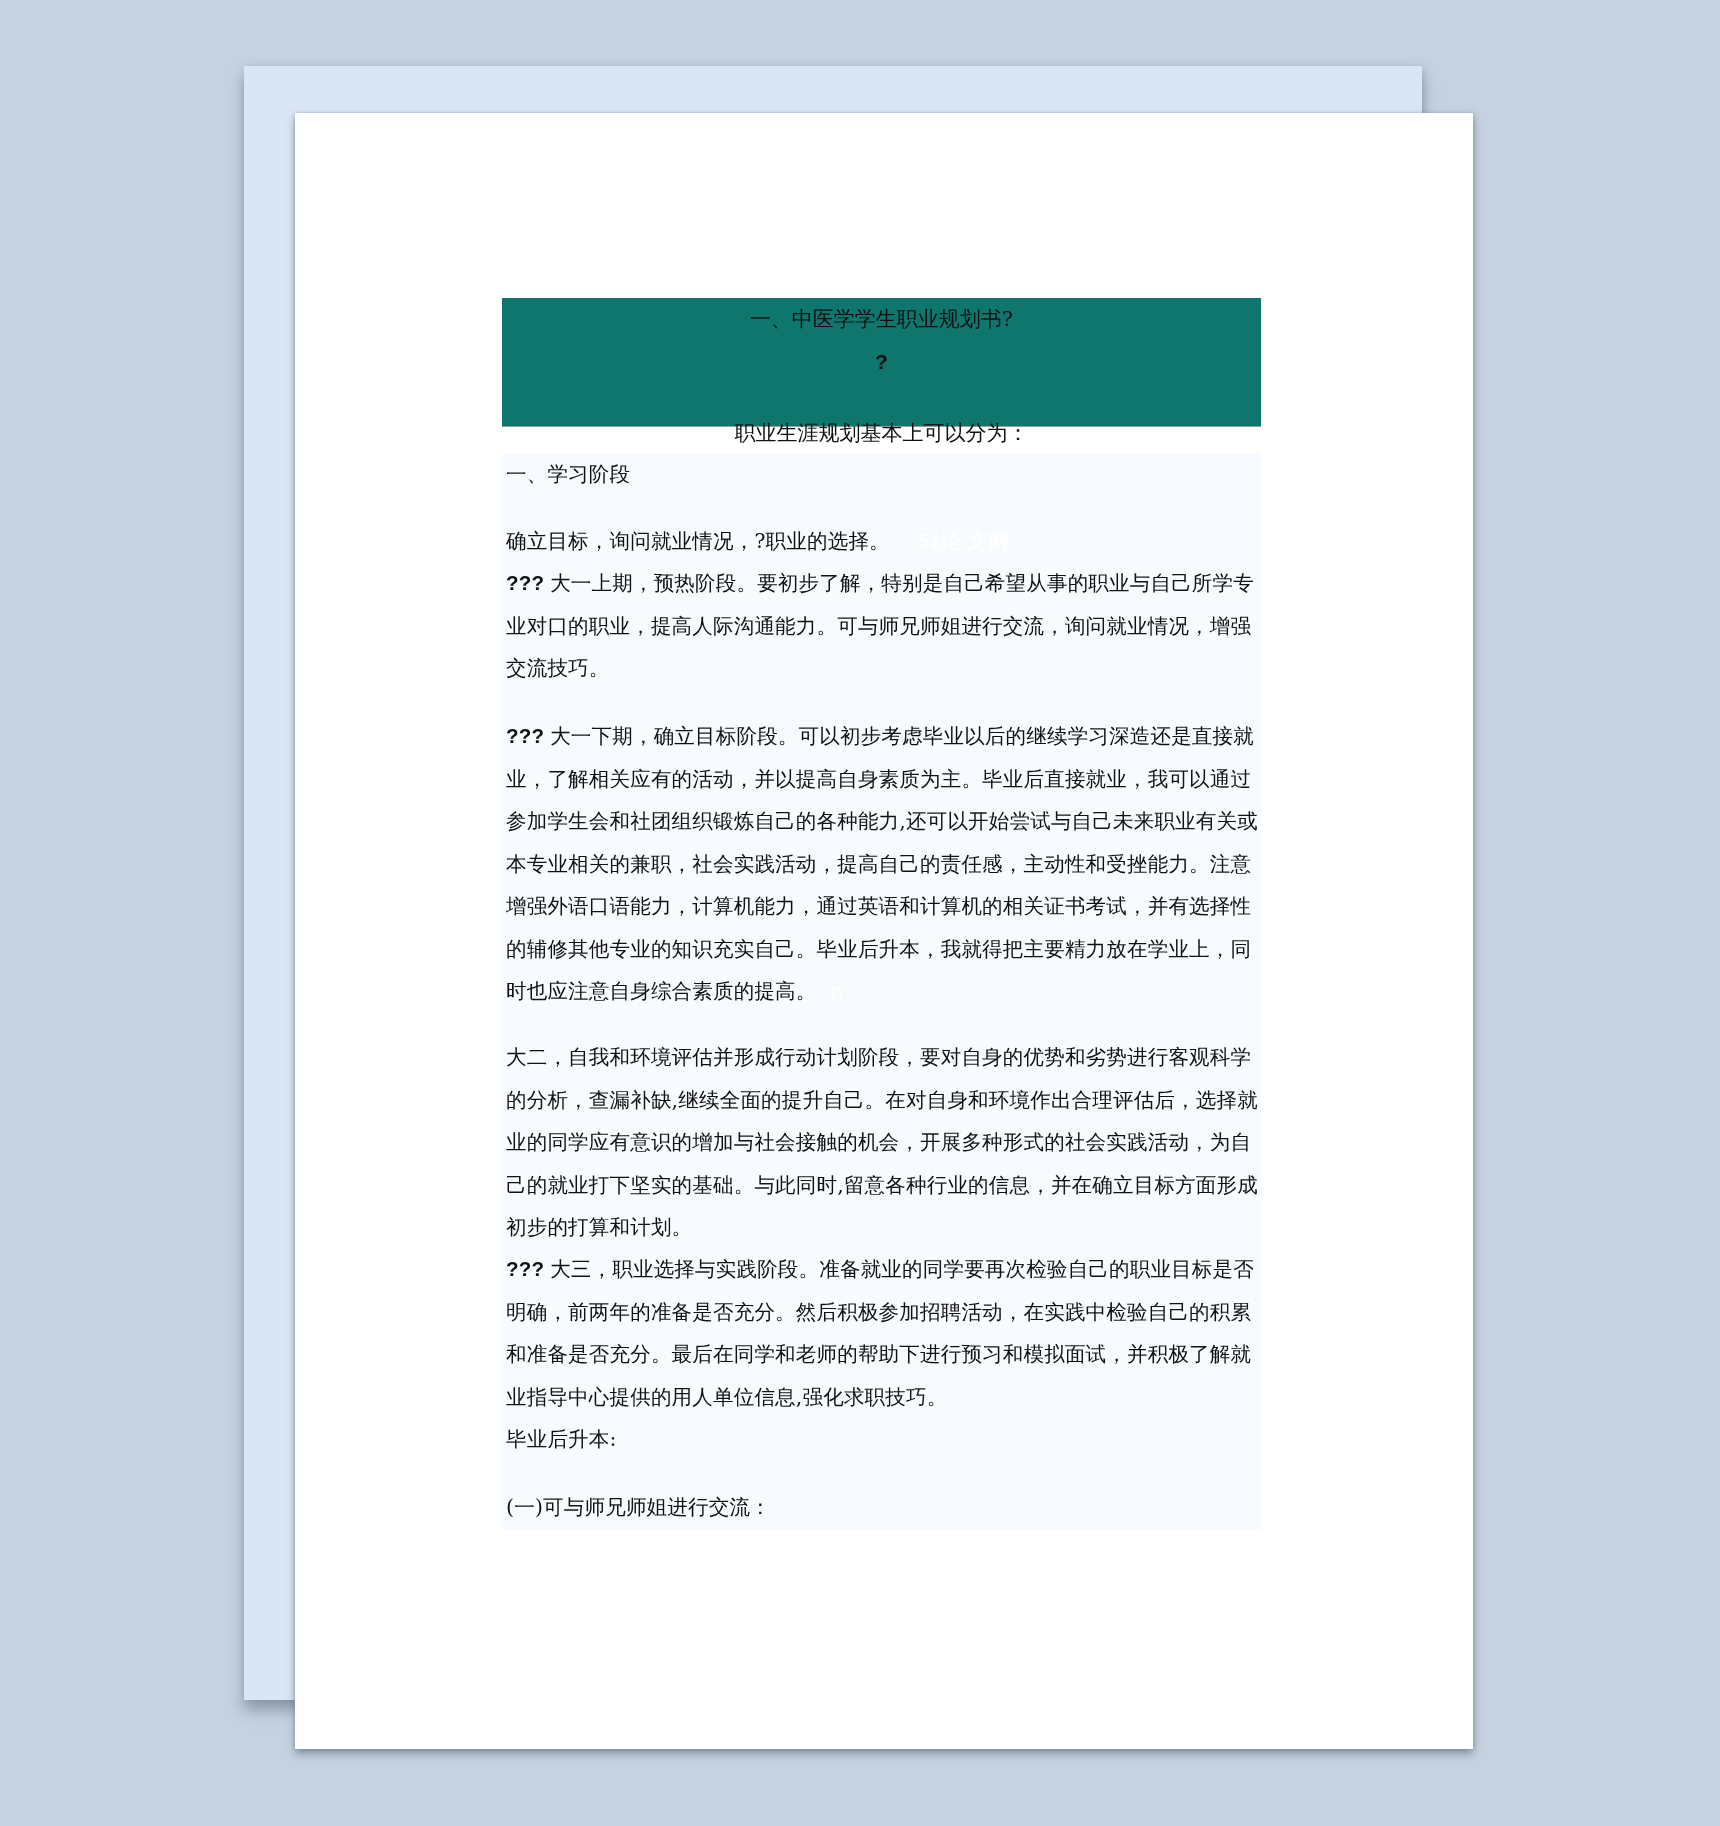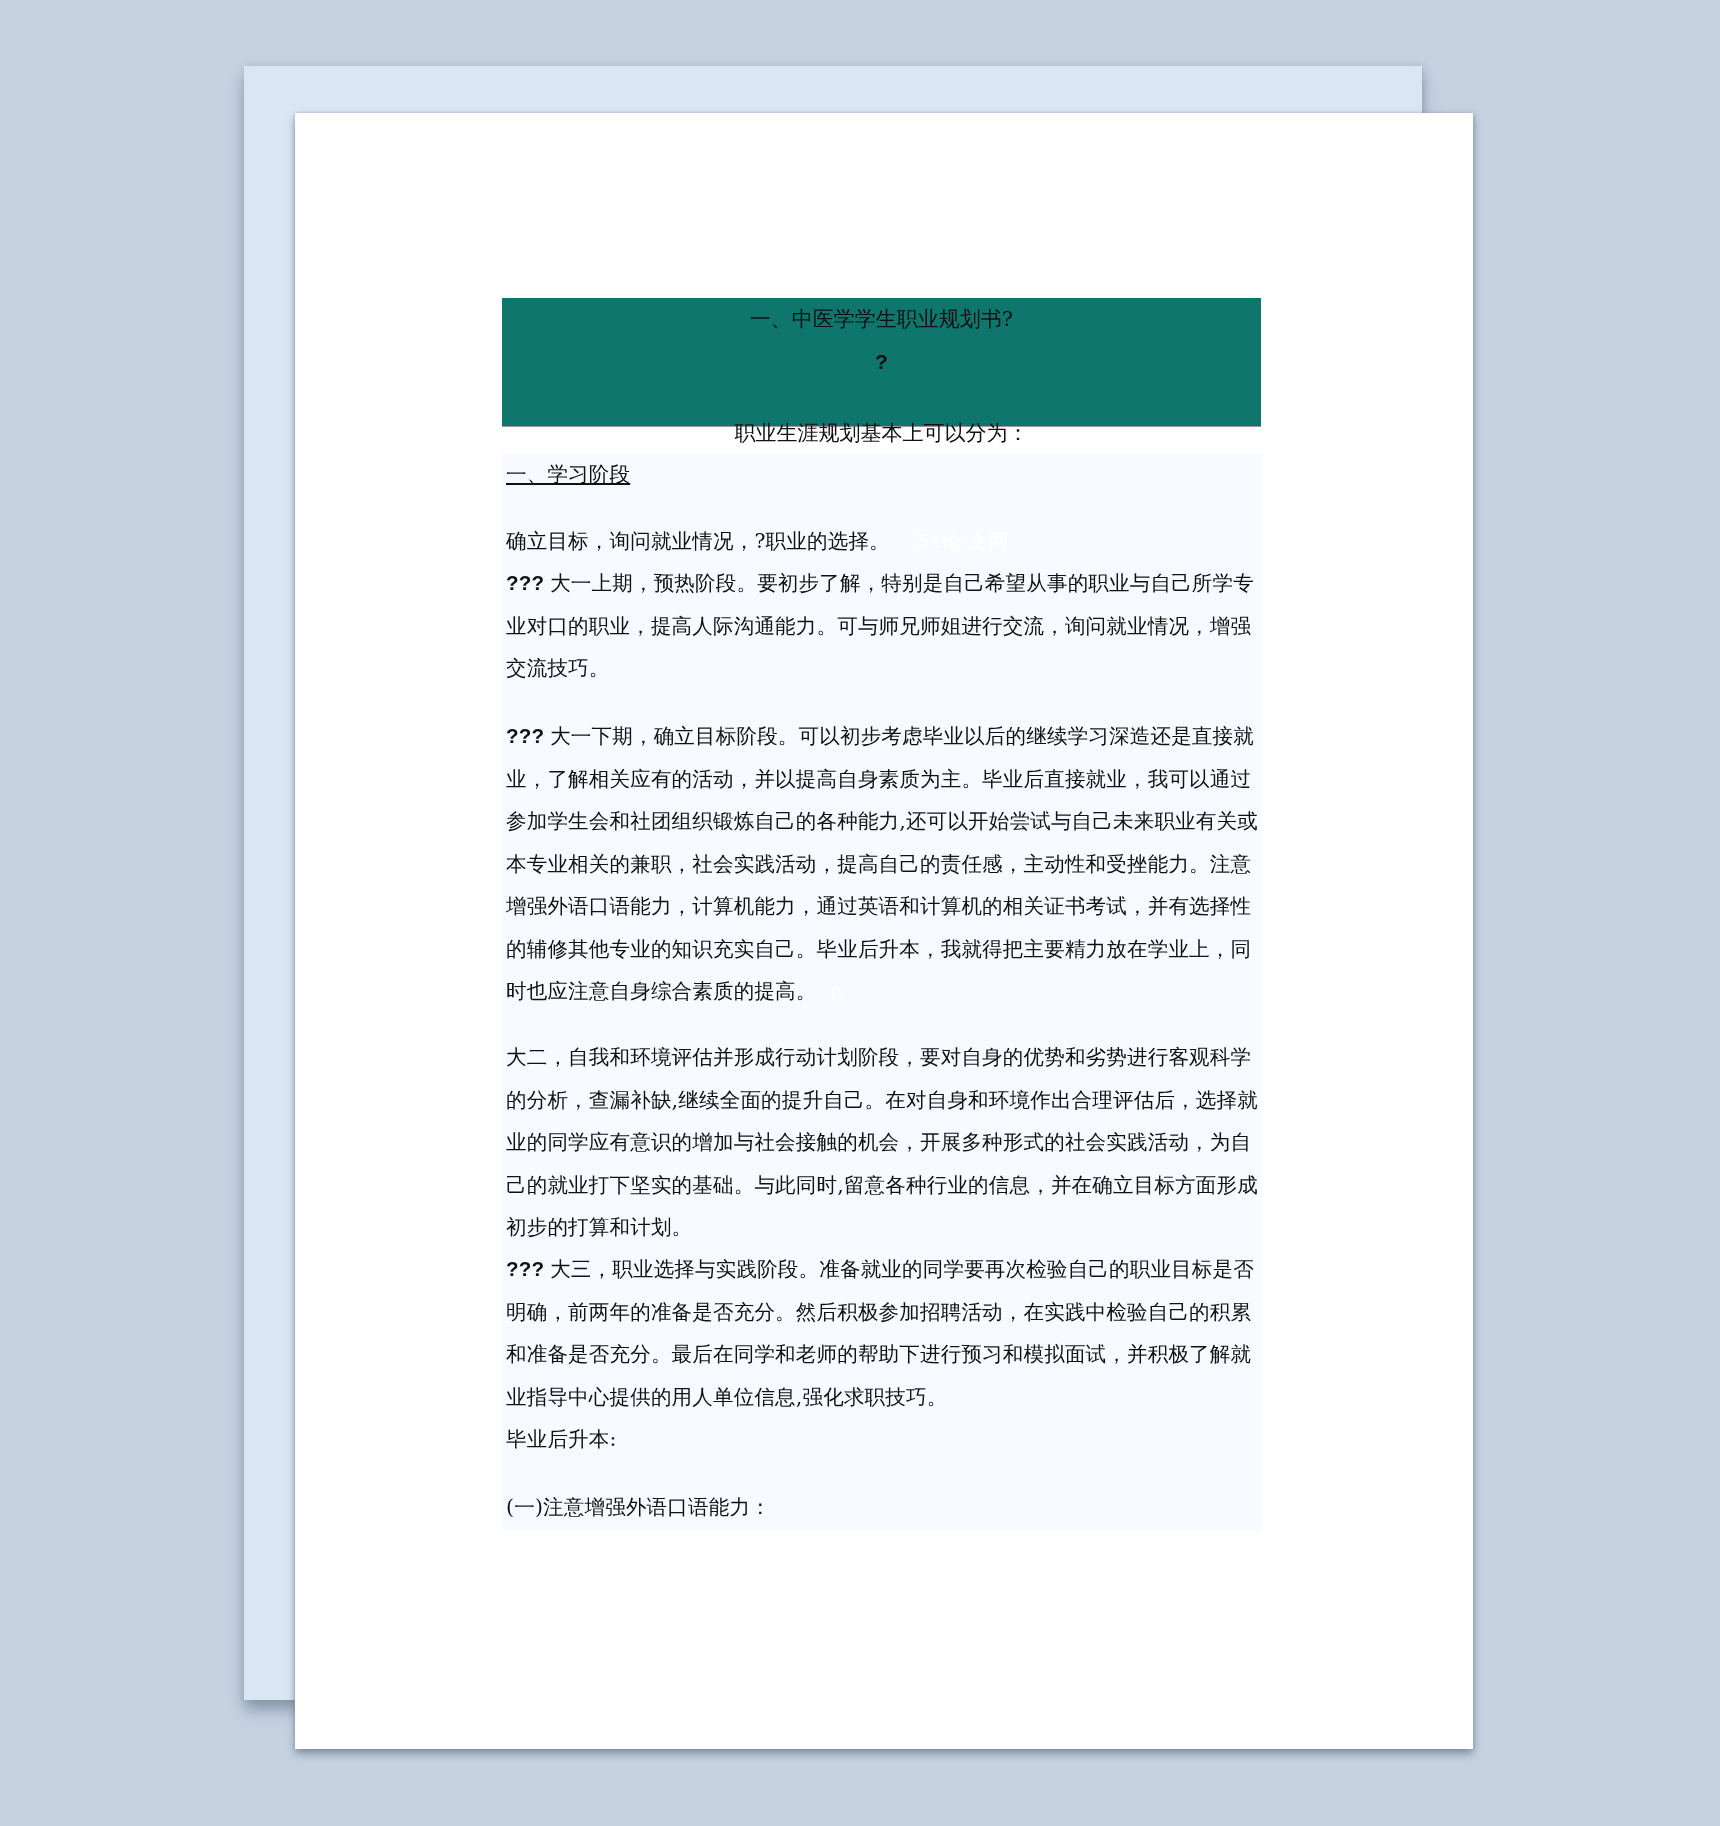--- a/index.html
+++ b/index.html
@@ -88,21 +88,21 @@
 <div class="front-page"></div>
 
 <div class="header-block">
   <div class="header-line" style="top:8px;">一、中医学学生职业规划书?</div>
   <div class="header-line" style="top:51px;font-family:'Liberation Sans','DejaVu Sans',sans-serif;font-weight:bold;">?</div>
   <div class="header-line" style="top:94px;margin-top:28px;">职业生涯规划基本上可以分为：</div>
 </div>
 
 <div class="body-block">
 
-  <div class="para" style="top:0px;text-decoration:underline;">一、学习阶段</div>
+  <div class="para" style="top:0px;">一、学习阶段</div>
 
   <div class="para" style="top:67px;">
     <span>确立目标，询问就业情况，?职业的选择。</span><span class="watermark">51论 文网</span>
   </div>
 
   <div class="para" style="top:109px;">
     <span class="qmarks">???</span><span>大一上期，预热阶段。要初步了解，特别是自己希望从事的职业与自己所学专业对口的职业，提高人际沟通能力。可与师兄师姐进行交流，询问就业情况，增强交流技巧。</span>
   </div>
 
   <div class="para" style="top:262px;">
@@ -112,15 +112,15 @@
   <div class="para" style="top:583px;">
     <span>大二，自我和环境评估并形成行动计划阶段，要对自身的优势和劣势进行客观科学的分析，查漏补缺,继续全面的提升自己。在对自身和环境作出合理评估后，选择就业的同学应有意识的增加与社会接触的机会，开展多种形式的社会实践活动，为自己的就业打下坚实的基础。与此同时,留意各种行业的信息，并在确立目标方面形成初步的打算和计划。</span>
   </div>
 
   <div class="para" style="top:795px;">
     <span class="qmarks">???</span><span>大三，职业选择与实践阶段。准备就业的同学要再次检验自己的职业目标是否明确，前两年的准备是否充分。然后积极参加招聘活动，在实践中检验自己的积累和准备是否充分。最后在同学和老师的帮助下进行预习和模拟面试，并积极了解就业指导中心提供的用人单位信息,强化求职技巧。</span>
   </div>
 
   <div class="para" style="top:965px;">毕业后升本:</div>
 
-  <div class="para" style="top:1033px;">(一)注意增强外语口语能力：</div>
+  <div class="para" style="top:1033px;">(一)可与师兄师姐进行交流：</div>
 
 </div>
 
 </body></html>

